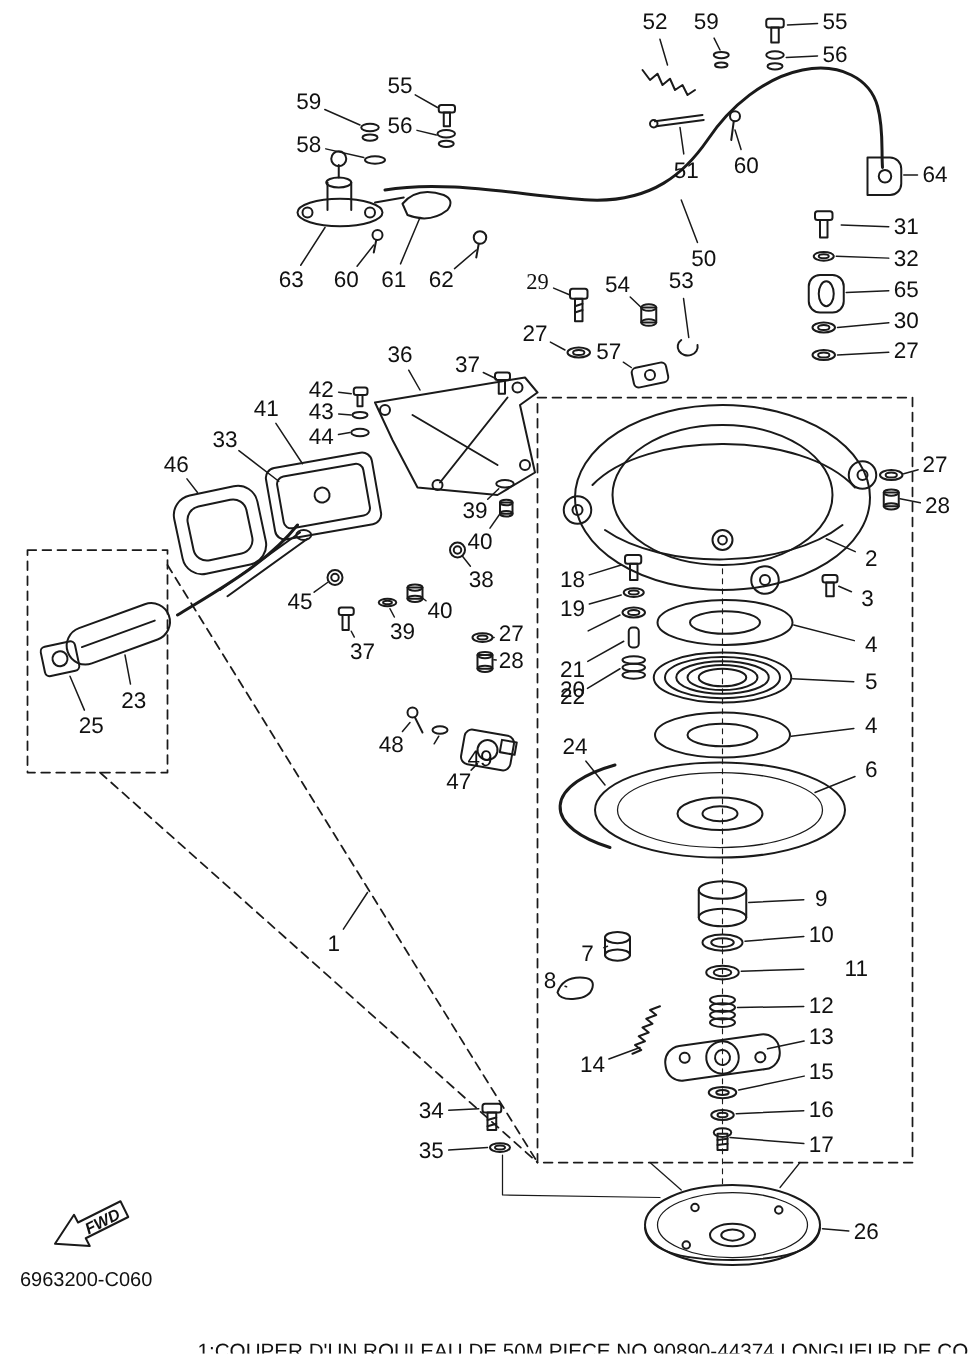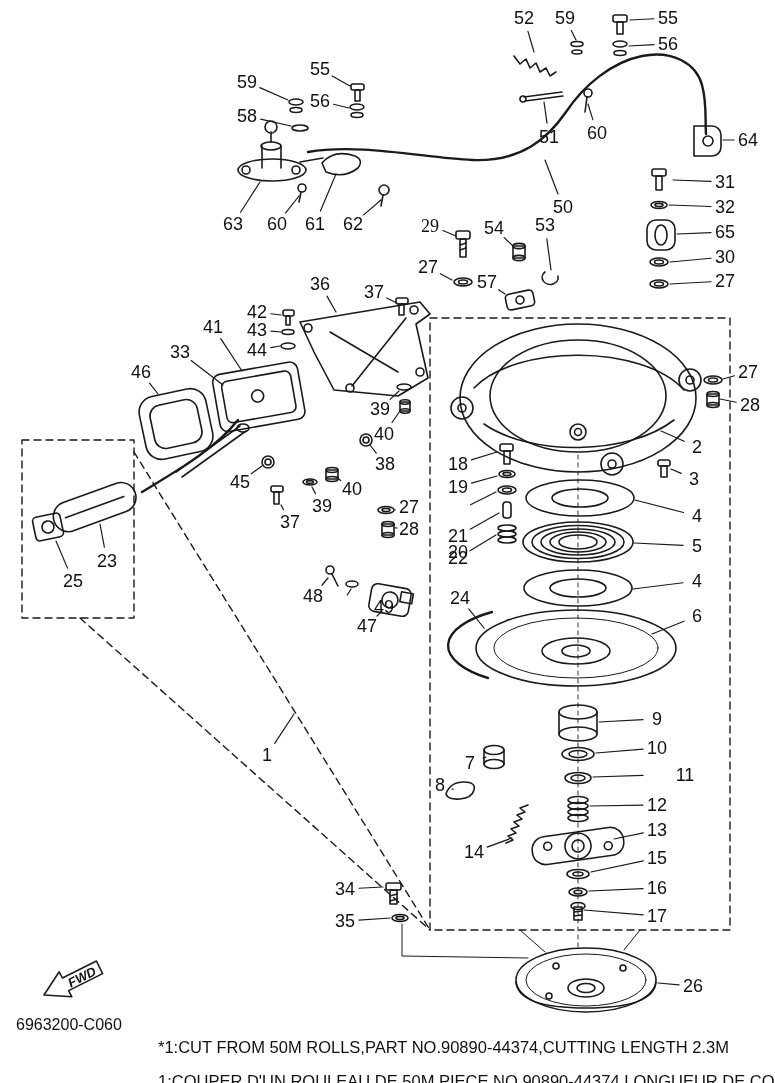--- a/index.html
+++ b/index.html
@@ -483,15 +483,14 @@
       <div class="callout" style="left: 470px; top: 763px;">7</div>
       <div class="callout" style="left: 440px; top: 785px;">8</div>
       <div class="callout" style="left: 474px; top: 852px;">14</div>
       <div class="callout" style="left: 345px; top: 889px;">34</div>
       <div class="callout" style="left: 345px; top: 921px;">35</div>
       <div class="callout" style="left: 267px; top: 755px;">1</div>
       <div class="callout" style="left: 693px; top: 986px;">26</div>
     </div>
 
   <div class="code">6963200-C060</div>
-  <div class="footnote1">*1:CUT FROM 50M ROLLS,PART NO.90890-44374,CUTTING LENGTH 2.3M</div>
   <div class="footnote2">1:COUPER D'UN ROULEAU DE 50M,PIECE NO.90890-44374,LONGUEUR DE COUPE 2.3M</div>
 </div>
 
 </body></html>

